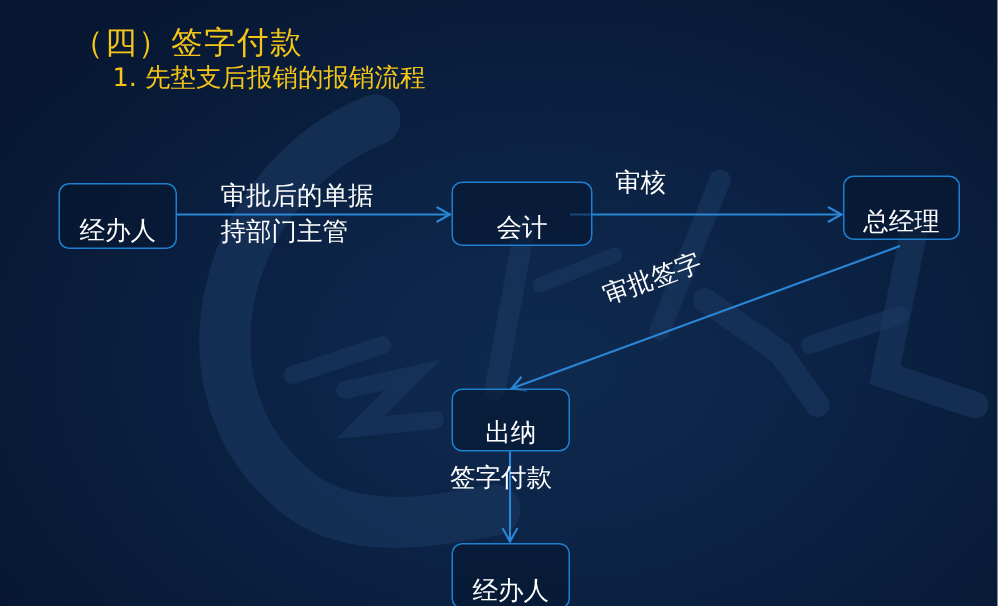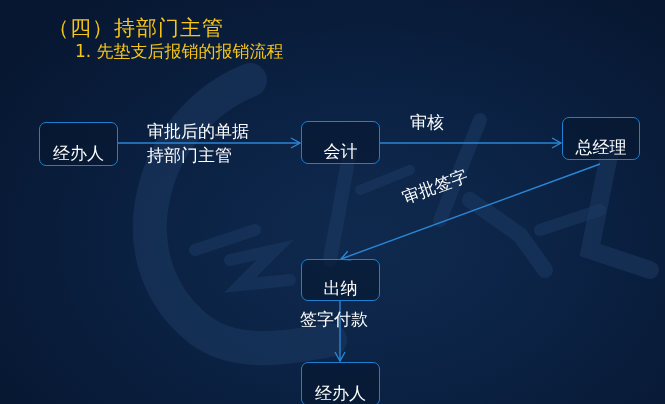--- a/index.html
+++ b/index.html
@@ -42,39 +42,39 @@
     <path d="M230 260 L275 250 L240 285 L290 280" stroke-width="12"></path>
     <path d="M350 150 L330 260" stroke-width="14"></path>
     <path d="M360 190 L410 170" stroke-width="10"></path>
     <path d="M480 120 L440 220" stroke-width="14"></path>
     <path d="M470 200 L520 235 L545 270" stroke-width="16"></path>
     <path d="M540 230 L600 210" stroke-width="12"></path>
     <path d="M610 150 L590 250 L650 270" stroke-width="18"></path>
   </g>
 </svg>
 
-<div class="title">（四）持部门主管</div>
+<div class="title">（四）签字付款</div>
 <div class="subtitle">1. 先垫支后报销的报销流程</div>
 
 <svg class="edges" viewBox="0 0 665 404">
   <defs>
     <marker id="arr" markerWidth="12" markerHeight="12" refX="10" refY="6" orient="auto" markerUnits="userSpaceOnUse">
       <path d="M1 1 L10 6 L1 11" fill="none" stroke="#2a86d6" stroke-width="1.4"></path>
     </marker>
   </defs>
   <line x1="118" y1="143" x2="300" y2="143" stroke="#2a86d6" stroke-width="1.4" marker-end="url(#arr)"></line>
   <line x1="380" y1="143" x2="561" y2="143" stroke="#2a86d6" stroke-width="1.4" marker-end="url(#arr)"></line>
   <line x1="600" y1="164" x2="341" y2="259" stroke="#2a86d6" stroke-width="1.4" marker-end="url(#arr)"></line>
   <line x1="340" y1="301" x2="340" y2="361" stroke="#2a86d6" stroke-width="1.4" marker-end="url(#arr)"></line>
 </svg>
 
 <div class="node" style="left:39px; top:122px; width:79px; height:44px;">
   <span>经办人</span>
 </div>
-<div class="node" style="left:301px; top:121px; width:79px; height:43px;">
+<div class="node" style="left:301px; top:121px; width:94px; height:43px;">
   <span>会计</span>
 </div>
 <div class="node" style="left:562px; top:117px; width:78px; height:43px;">
   <span>总经理</span>
 </div>
 <div class="node" style="left:301px; top:259px; width:79px; height:42px;">
   <span>出纳</span>
 </div>
 <div class="node" style="left:301px; top:362px; width:79px; height:44px;">
   <span>经办人</span>

